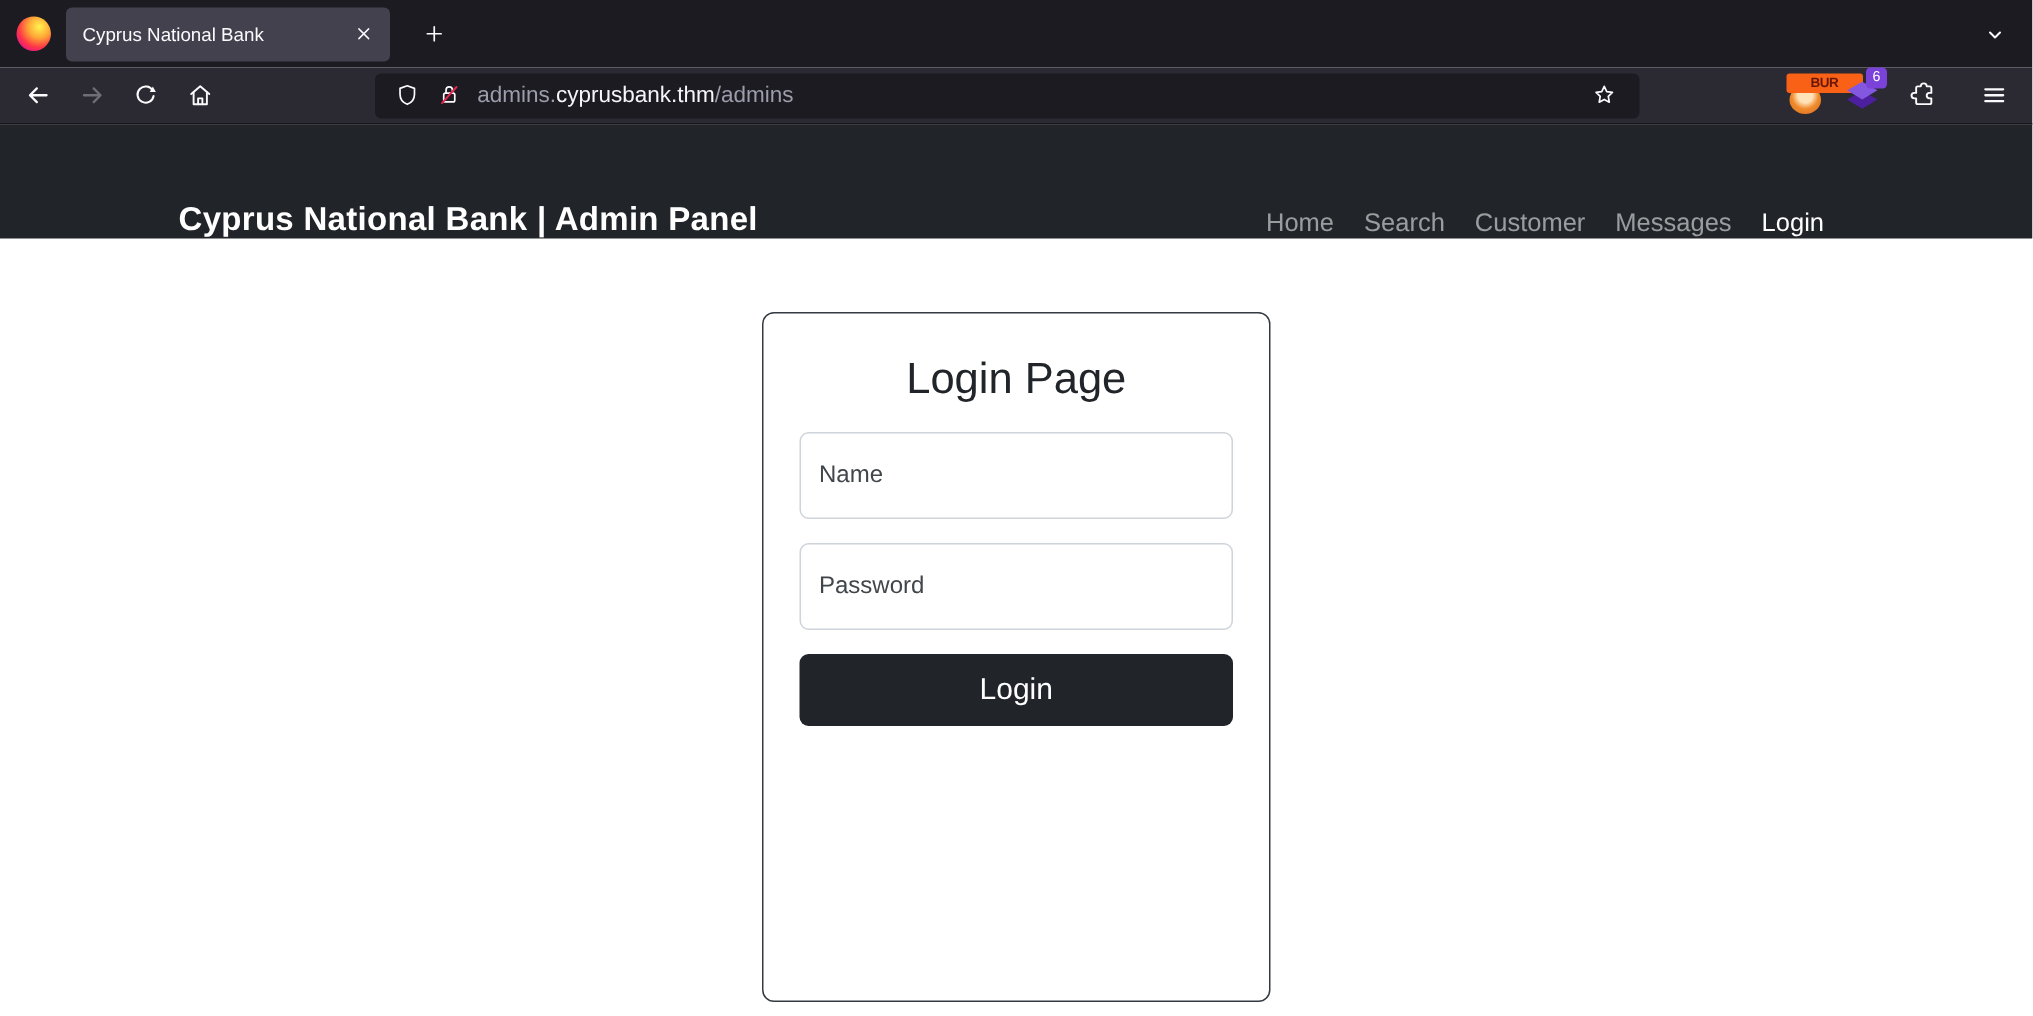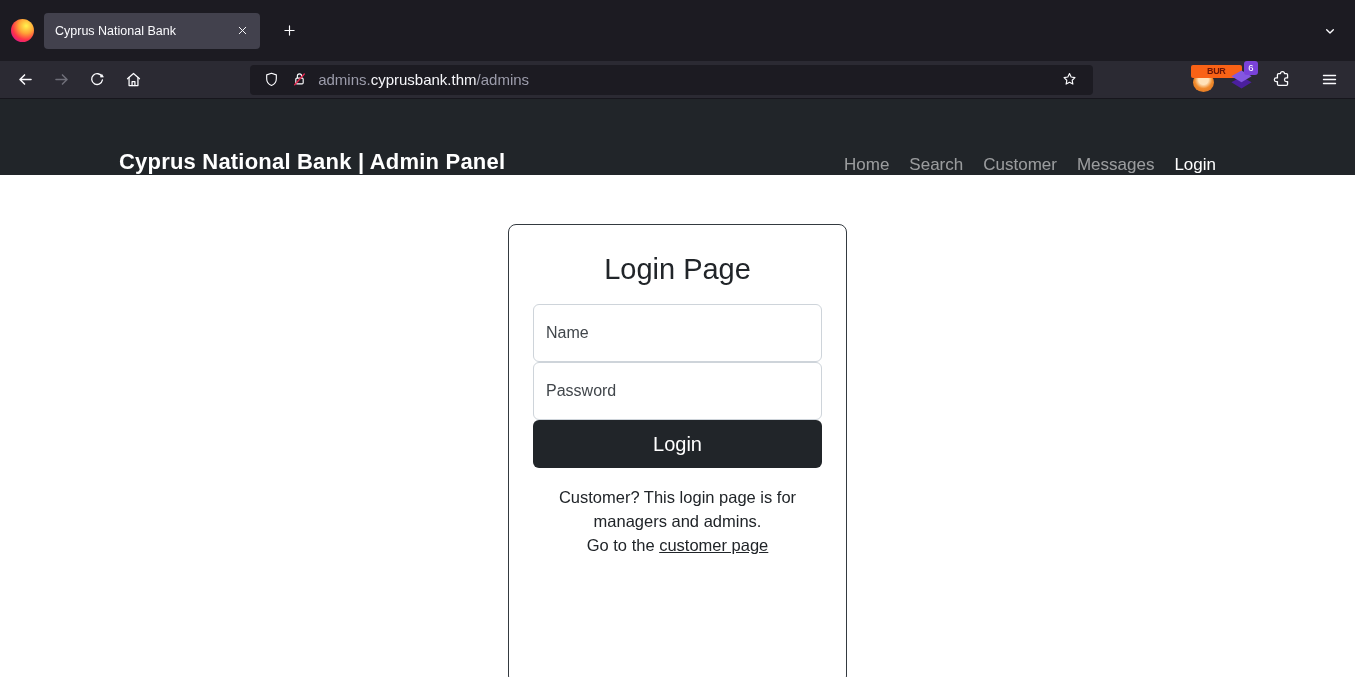--- a/index.html
+++ b/index.html
@@ -1,20 +1,20 @@
 <!DOCTYPE html>
 <html><head>
 <meta charset="utf-8">
 <style>
   * { margin:0; padding:0; box-sizing:border-box; }
   html,body { width:1355px; height:677px; overflow:hidden; background:#fff;
               font-family:"Liberation Sans", sans-serif; }
 
   
-  .tabbar { height:61px; background:#1c1b22; display:flex; align-items:center; padding-left:8px; }
+  .tabbar { height:45px; background:#1c1b22; display:flex; align-items:center; padding-left:8px; }
   .ffx-logo { width:23px; height:23px; border-radius:50%; margin:0 10px 0 3px; flex:none;
               background:radial-gradient(circle at 66% 30%, #fff44f 0%, #ffa436 34%, #ff3647 62%, #e31587 82%, #9059ff 100%); }
   .tab { width:216px; height:36px; background:#42414d; border-radius:4px; display:flex;
          align-items:center; padding:0 6px 0 11px; color:#fbfbfe; cursor:default; }
   .tab-title { flex:1; font-size:12.5px; white-space:nowrap; overflow:hidden; }
   .icon-btn { background:none; border:none; color:#fbfbfe; display:grid; place-items:center;
               border-radius:4px; cursor:pointer; }
   .tab-close { width:24px; height:24px; }
   .newtab-btn { width:30px; height:30px; margin-left:14px; }
   .tabbar-spacer { flex:1; }
@@ -55,21 +55,21 @@
   .main-nav a { padding:0 10px; font-size:17px; color:rgba(255,255,255,0.55);
                 text-decoration:none; cursor:pointer; }
   .main-nav a.active { color:#fff; }
 
   .content { position:relative; height:518px; background:#fff; }
   .login-card { width:339px; height:460px; margin:49px auto 0; border:1px solid #343a40;
                 border-radius:8px; padding:25px 24px 0; text-align:center; }
   .login-card h1 { font-size:29px; font-weight:500; color:#212529; margin:3px 0 18px; }
   .login-card input { display:block; width:100%; height:58px; border:1px solid #ced4da;
                       border-radius:6px; padding:0 12px; font-size:16px; color:#212529;
-                      margin-bottom:0; outline:none;
+                      margin-bottom:16px; outline:none;
                       font-family:"Liberation Sans", sans-serif; }
   .login-card input::placeholder { color:#41464b; opacity:1; }
   .login-btn { display:block; width:100%; height:48px; background:#212529; color:#fff; border:none;
                border-radius:6px; font-size:20px; cursor:pointer;
                font-family:"Liberation Sans", sans-serif; }
   .note { margin-top:17px; font-size:16.5px; line-height:24px; color:#212529; }
   .note a { color:#212529; text-decoration:underline; cursor:pointer; }
 
   svg { display:block; }
 </style>
@@ -180,16 +180,15 @@
     <a class="active">Login</a>
   </nav>
 </header>
 
 <div class="content">
   <div class="login-card">
     <h1>Login Page</h1>
     <input type="text" placeholder="Name" style="">
     <input type="text" placeholder="Password" style="">
     <button class="login-btn">Login</button>
-    <p class="note"><span>Customer? This login page is for</span><br><span>managers and admins.</span><br><span>Go to the </span><a>customer page</a></p>
   </div>
 
 </div>
 
 </body></html>

